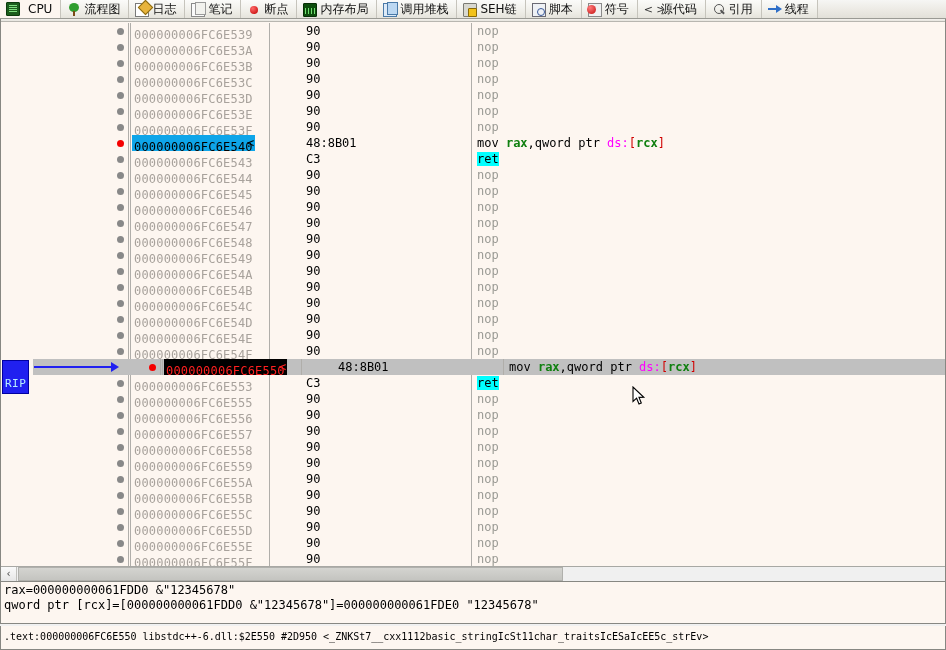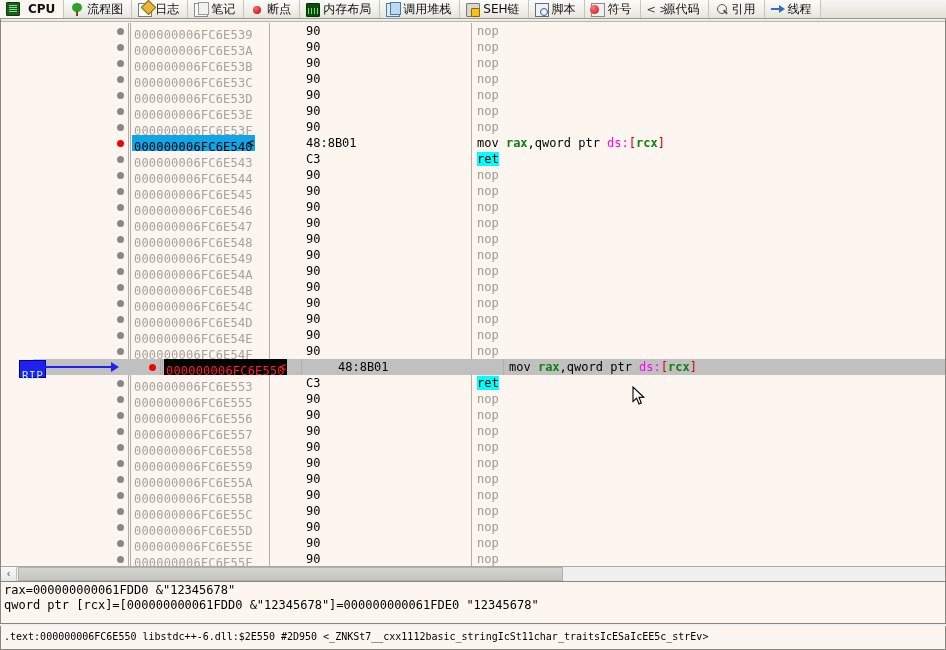--- a/index.html
+++ b/index.html
@@ -29,21 +29,21 @@
     height: 19px;
     border-right: 1px solid #c6c4bc;
     font-size: 12px; color: #101010;
     white-space: nowrap;
     background: linear-gradient(to bottom,#fbfbf9 0%,#efeee8 60%,#e4e2da 100%);
     cursor: default;
   }
   .tab.active {
     background: #fdf6f0;
     border-bottom: 1px solid #fdf6f0;
-    font-weight: bold;
+    font-weight: normal;
     gap: 8px;
   }
   .tab .tlabel { line-height: 19px; }
   .ticon { width: 14px; height: 14px; display: inline-block; position: relative; flex: 0 0 14px; }
 
   
   .ic-cpu { background:#1c5c1c; border:1px solid #0c3c0c; border-radius:1px; }
   .ic-cpu::after{content:"";position:absolute;left:2px;top:2px;right:2px;bottom:2px;
     background:repeating-linear-gradient(to bottom,#7ede7e 0 1px,#1c5c1c 1px 2px);}
   .ic-tree { }
@@ -141,26 +141,26 @@
   .dis .seg  { color:#ff00ff; }
   .dis .brk  { color:#d00000; }
   .dis .pun  { color:#000000; }
 
   
   #rip-marker {
     position:absolute; left:0; width:128px; height:16px;
     pointer-events:none;
   }
   #rip-badge {
-    position:absolute; left:18px; top:1px; height:13px;
+    position:absolute; left:1px; top:1px; height:13px;
     background:#2020f0; color:#b8f0ff;
     border:1px solid #0000a0;
     font-family:"DejaVu Sans Mono", monospace;
     font-size:11px; line-height:13px;
-    padding:8px 2px;
+    padding:16px 2px;
     letter-spacing:0.5px;
   }
   #rip-line {
     position:absolute; left:33px; top:7px; height:2px; width:80px; background:#2020f0;
   }
   #rip-arrow {
     position:absolute; left:110px; top:3px; width:0; height:0;
     border-left:8px solid #2020f0;
     border-top:5px solid transparent;
     border-bottom:5px solid transparent;

